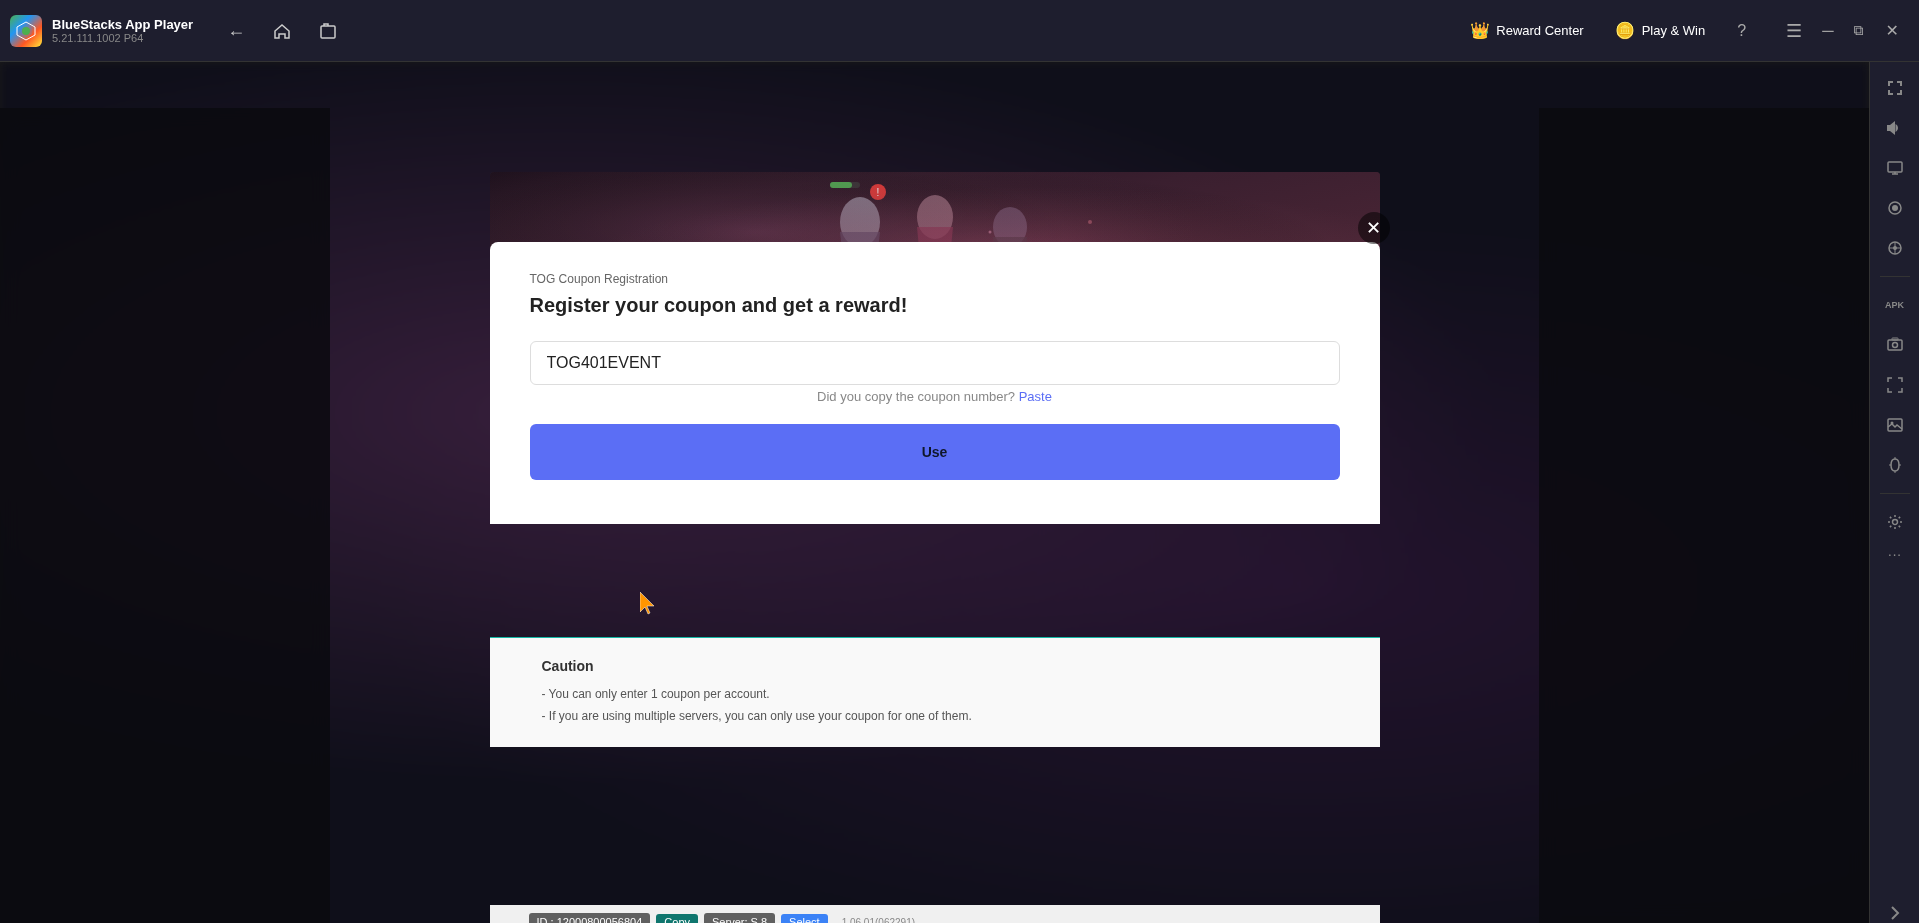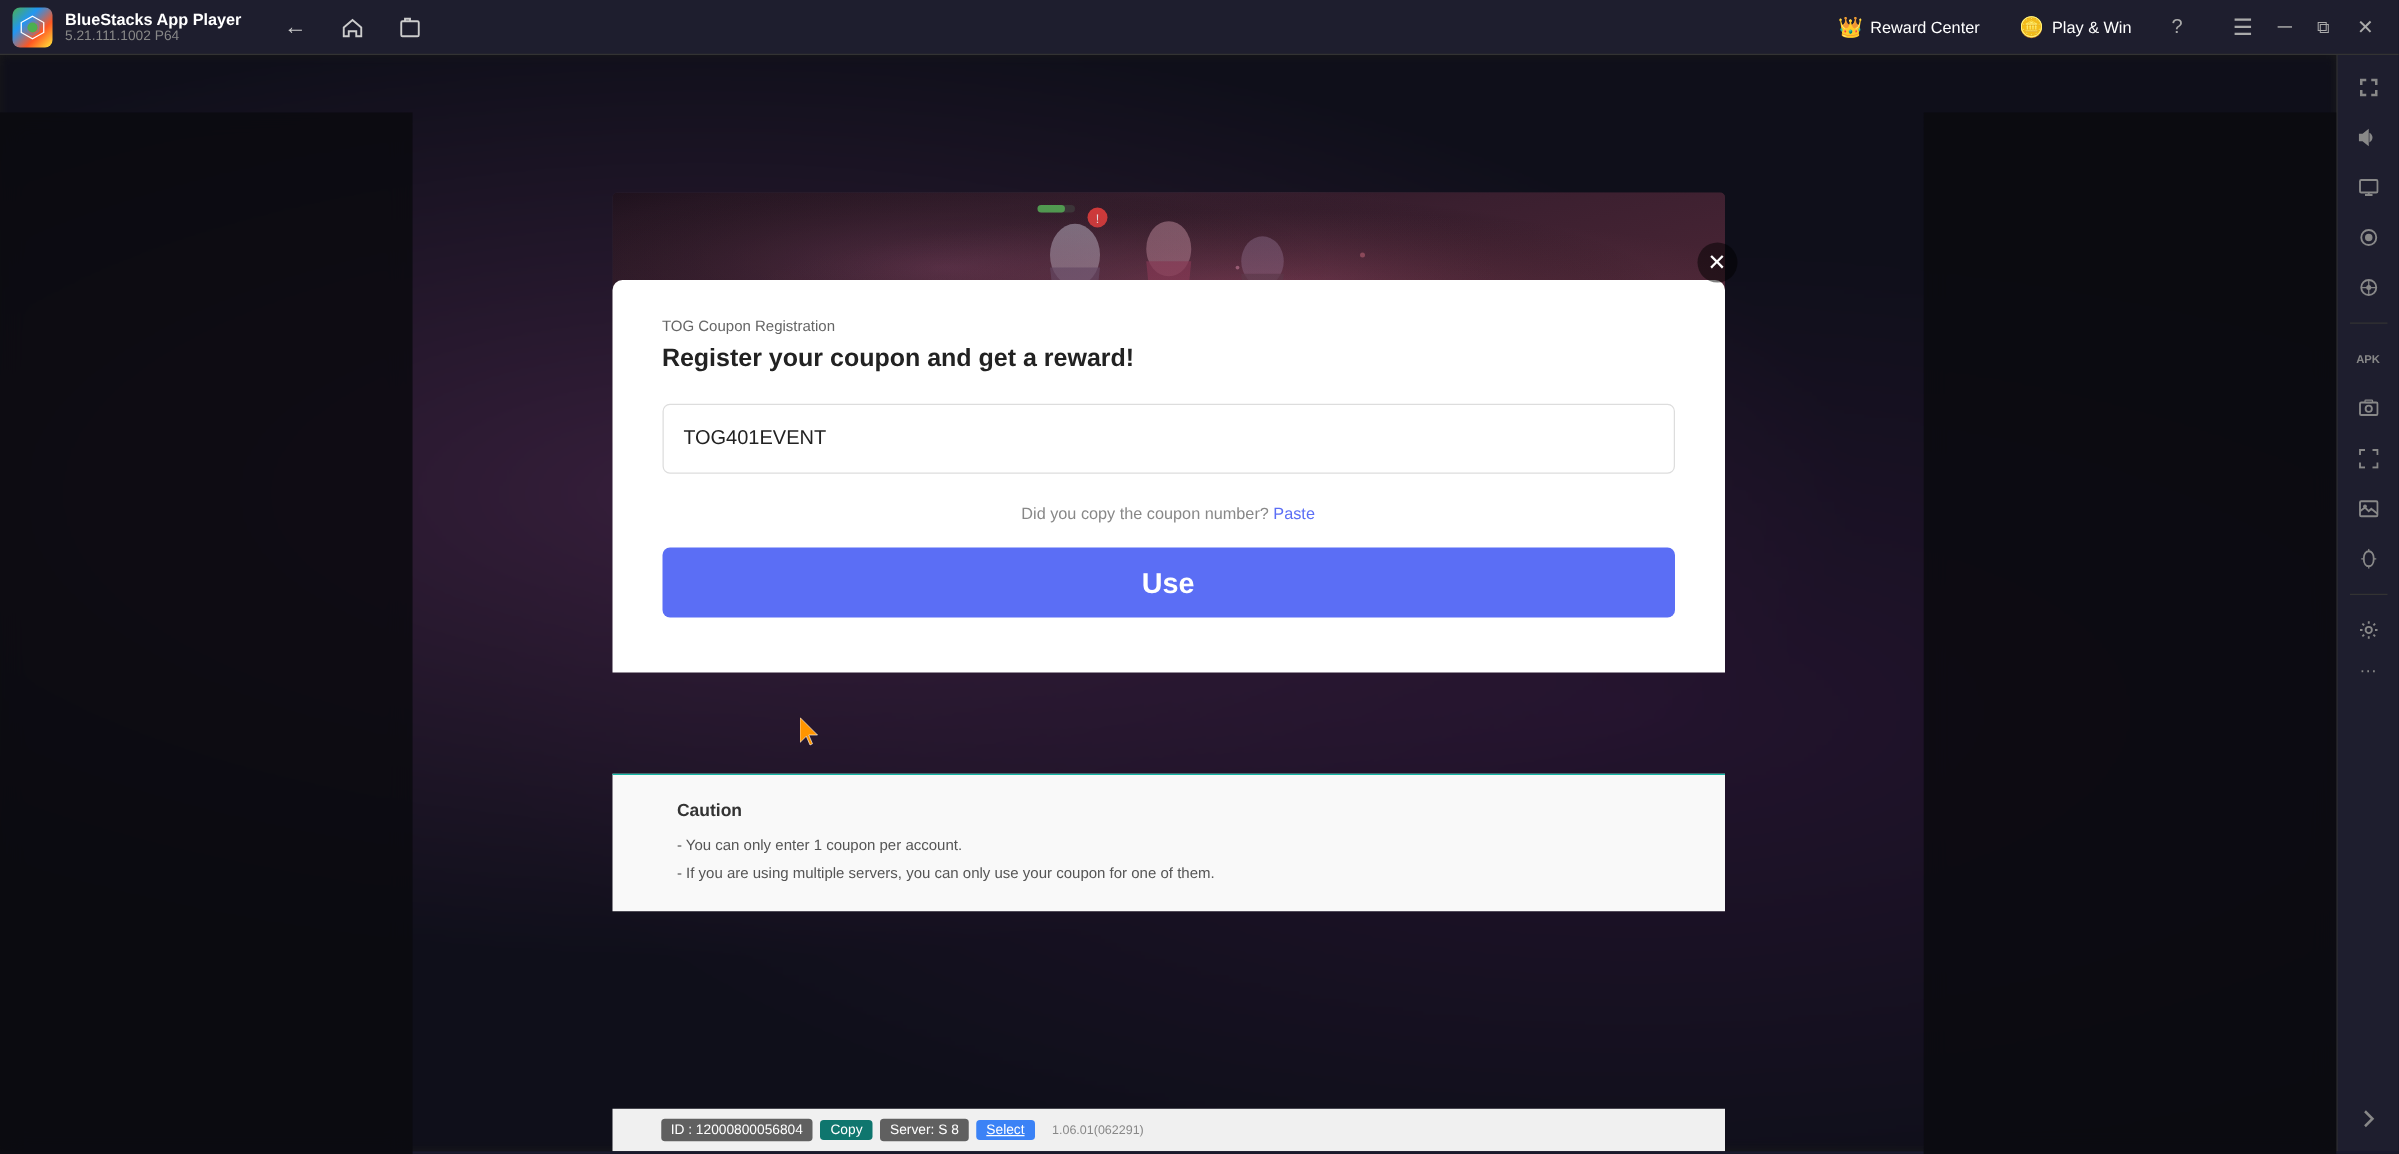--- a/index.html
+++ b/index.html
@@ -7,21 +7,21 @@
     body {
       width: 1919px;
       height: 923px;
       overflow: hidden;
       font-family: -apple-system, BlinkMacSystemFont, 'Segoe UI', sans-serif;
       background: #1a1a2e;
     }
 
     
     .title-bar {
-      height: 44px;
+      height: 62px;
       background: #1e1e2e;
       display: flex;
       align-items: center;
       padding: 0 10px;
       position: relative;
       z-index: 100;
       border-bottom: 1px solid #333;
     }
 
     .title-bar-left {
@@ -258,28 +258,28 @@
 
     .dialog-title {
       font-size: 20px;
       font-weight: 700;
       color: #222;
       margin-bottom: 24px;
     }
 
     .coupon-input {
       width: 100%;
-      height: 56px;
+      height: 44px;
       border: 1.5px solid #ddd;
       border-radius: 6px;
       padding: 0 16px;
       font-size: 16px;
       color: #222;
       outline: none;
-      margin-bottom: 24px;
+      margin-bottom: 4px;
     }
 
     .paste-hint {
       text-align: center;
       font-size: 13px;
       color: #888;
       margin-bottom: 20px;
     }
 
     .paste-link {
@@ -287,22 +287,22 @@
       cursor: pointer;
       text-decoration: none;
     }
 
     .use-btn {
       width: 100%;
       height: 56px;
       background: #5b6ef5;
       border: none;
       border-radius: 6px;
-      color: #ffffff;
-      font-size: 23px;
+      color: #0f172a;
+      font-size: 14px;
       font-weight: 600;
       cursor: pointer;
       margin-bottom: 14px;
     }
 
     
     .caution-area {
       position: absolute;
       top: 575px;
       left: 50%;

